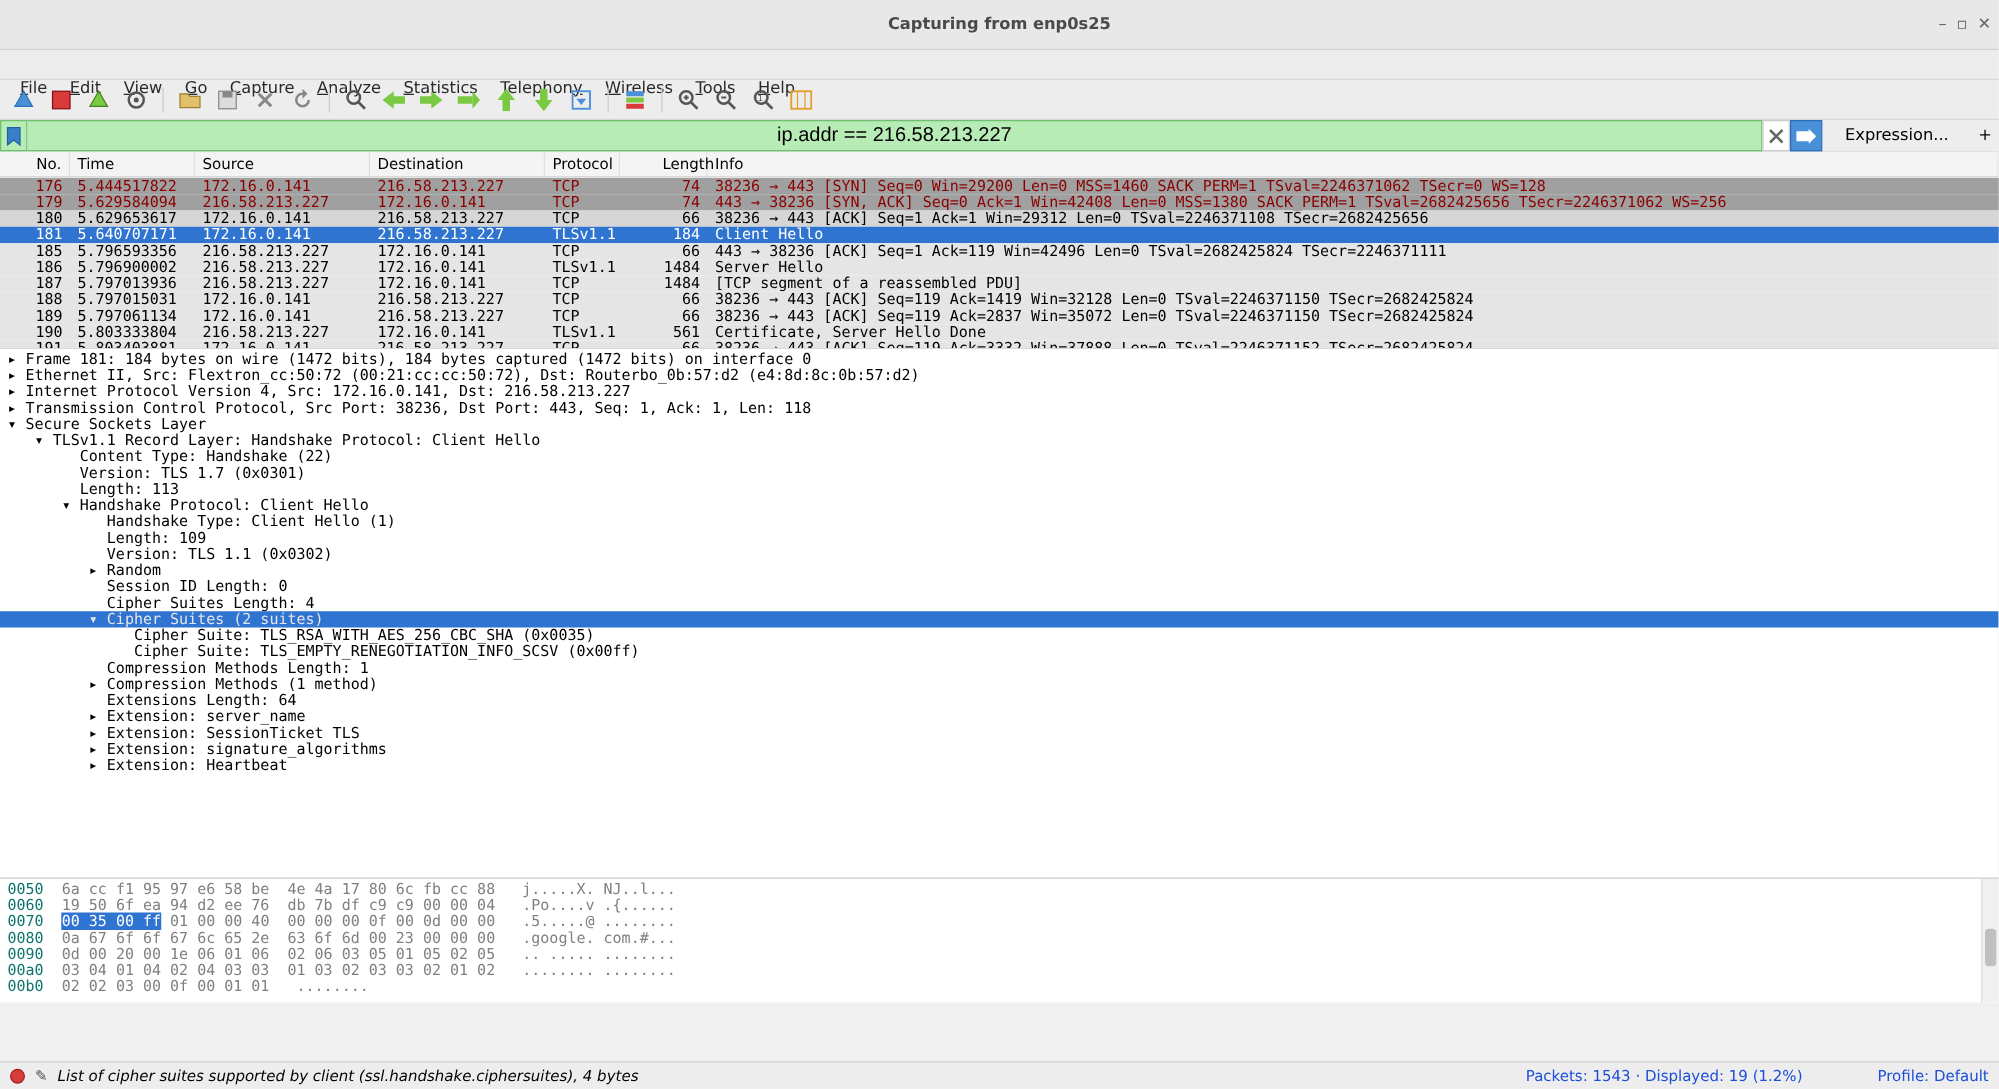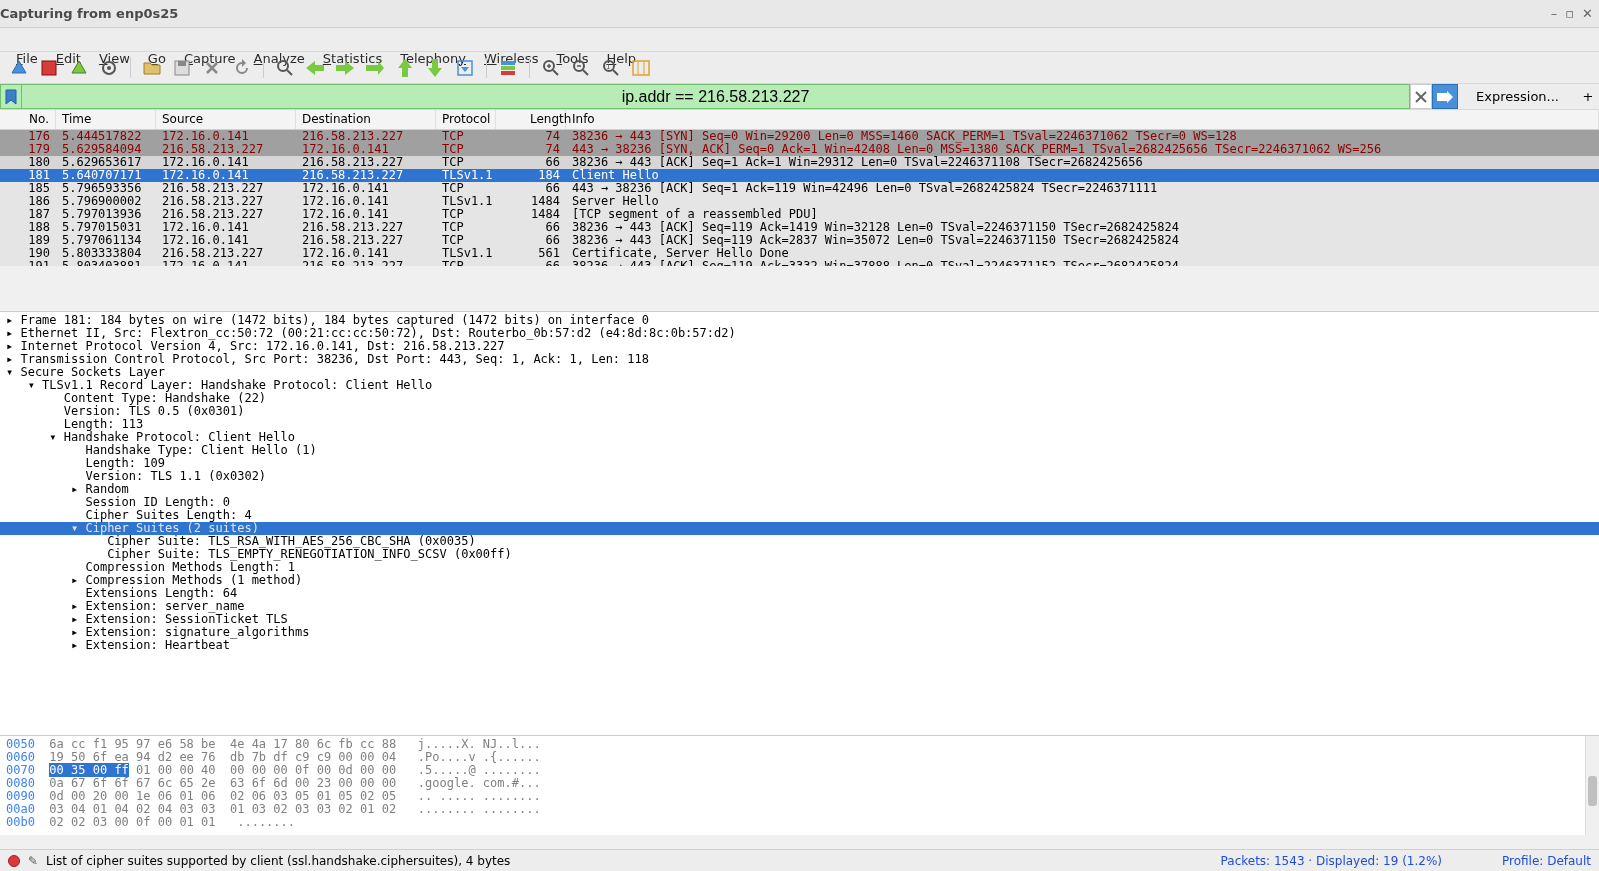--- a/index.html
+++ b/index.html
@@ -1,19 +1,19 @@
 <!DOCTYPE html>
 <html><head>
 <meta charset="utf-8">
 <style>
 * { margin: 0; padding: 0; box-sizing: border-box; }
 html, body { width: 1599px; height: 871px; font-family: "DejaVu Sans", "Liberation Sans", sans-serif; font-size: 13px; background: #f0f0f0; overflow: hidden; }
 
 
-.titlebar { height: 28px; background: #e8e8e8; display: flex; align-items: center; justify-content: flex-start; position: relative; border-bottom: 1px solid #d0d0d0; }
+.titlebar { height: 40px; background: #e8e8e8; display: flex; align-items: center; justify-content: center; position: relative; border-bottom: 1px solid #d0d0d0; }
 .titlebar .title { font-weight: bold; color: #4a4a4a; }
 .titlebar .winbtns { position: absolute; right: 6px; display: flex; gap: 8px; color: #666; }
 .titlebar .winbtns span { cursor: pointer; }
 
 
 .menubar { height: 24px; background: #ededed; display: flex; align-items: center; padding: 0 8px; gap: 2px; border-bottom: 1px solid #d8d8d8; }
 .menubar .mi { padding: 2px 8px; color: #2a2a2a; cursor: pointer; margin-top: 37px; }
 .menubar .mi u { text-decoration: underline; }
 
 
@@ -45,38 +45,38 @@
 
 .c-no    { width: 56px; text-align: right; }
 .c-time  { width: 100px; }
 .c-src   { width: 140px; }
 .c-dst   { width: 140px; }
 .c-proto { width: 60px; }
 .c-len   { width: 42px; text-align: right; margin-left: 28px; }
 .c-info  { flex: 1; }
 
 
-.details { height: 424px; background:#fff; border-top:1px solid #ccc; overflow-y:auto; font-family:"DejaVu Sans Mono",monospace; font-size:12px; line-height:13px; padding:2px 0;margin-top:45px; }
+.details { height: 424px; background:#fff; border-top:1px solid #ccc; overflow-y:auto; font-family:"DejaVu Sans Mono",monospace; font-size:12px; line-height:13px; padding:2px 0; }
 .details .ln { white-space: pre; padding: 0 6px; }
 .details .ln.sel { background:#2f74d0; color:#e5e5e5; }
 
 
 .hex { height: 100px; background:#fff; border-top:1px solid #ccc; overflow-y:auto; font-family:"DejaVu Sans Mono",monospace; font-size:12px; line-height:13px; color:#808080; padding:2px 6px; position:relative; }
 .hex .row { white-space: pre; }
-.hex .off { color:#3b82f6; }
+.hex .off { color:#0f766e; }
 .hex .hi { background:#2f74d0; color:#fff; }
 .hex .ascii { color:#808080;margin-top:45px; }
 .hex-scroll { position:absolute; right:0; top:0; bottom:0; width:14px; background:#f0f0f0; border-left:1px solid #ddd; }
 .hex-scroll .thumb { position:absolute; left:2px; right:2px; top:40px; height:30px; background:#c0c0c0; border-radius:3px; }
 
 
 .statusbar { position:absolute; bottom:0; left:0; right:0; height:22px; background:#ededed; border-top:1px solid #d0d0d0; display:flex; align-items:center; font-size:12px; padding:0 8px; }
 .statusbar .led { width:12px;height:12px;border-radius:6px;background:#d93a3a;border:1px solid #a02020; margin-right:8px; }
 .statusbar .sicon { margin-right:8px; color:#555; }
-.statusbar .msg { flex:1; }
+.statusbar .msg { flex:1;font-style:italic; }
 .statusbar .right { color:#1d4ed8; }
 </style>
 </head>
 <body>
 
 <div class="titlebar">
   <span class="title">Capturing from enp0s25</span>
   <div class="winbtns">
     <span>–</span>
     <span>▫</span>
@@ -274,21 +274,21 @@
 </div>
 
 <div class="details" id="details">
     <div class="ln">▸ Frame 181: 184 bytes on wire (1472 bits), 184 bytes captured (1472 bits) on interface 0</div>
     <div class="ln">▸ Ethernet II, Src: Flextron_cc:50:72 (00:21:cc:cc:50:72), Dst: Routerbo_0b:57:d2 (e4:8d:8c:0b:57:d2)</div>
     <div class="ln">▸ Internet Protocol Version 4, Src: 172.16.0.141, Dst: 216.58.213.227</div>
     <div class="ln">▸ Transmission Control Protocol, Src Port: 38236, Dst Port: 443, Seq: 1, Ack: 1, Len: 118</div>
     <div class="ln">▾ Secure Sockets Layer</div>
     <div class="ln">   ▾ TLSv1.1 Record Layer: Handshake Protocol: Client Hello</div>
     <div class="ln">        Content Type: Handshake (22)</div>
-    <div class="ln">        Version: TLS 0.5 (0x0301)</div>
+    <div class="ln">        Version: TLS 1.7 (0x0301)</div>
     <div class="ln">        Length: 113</div>
     <div class="ln">      ▾ Handshake Protocol: Client Hello</div>
     <div class="ln">           Handshake Type: Client Hello (1)</div>
     <div class="ln">           Length: 109</div>
     <div class="ln">           Version: TLS 1.1 (0x0302)</div>
     <div class="ln">         ▸ Random</div>
     <div class="ln">           Session ID Length: 0</div>
     <div class="ln">           Cipher Suites Length: 4</div>
     <div class="ln sel">         ▾ Cipher Suites (2 suites)</div>
     <div class="ln">              Cipher Suite: TLS_RSA_WITH_AES_256_CBC_SHA (0x0035)</div>

